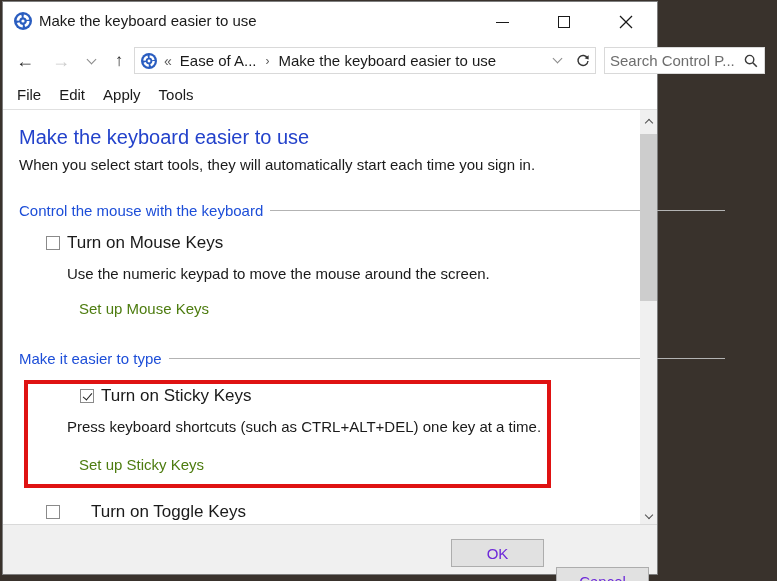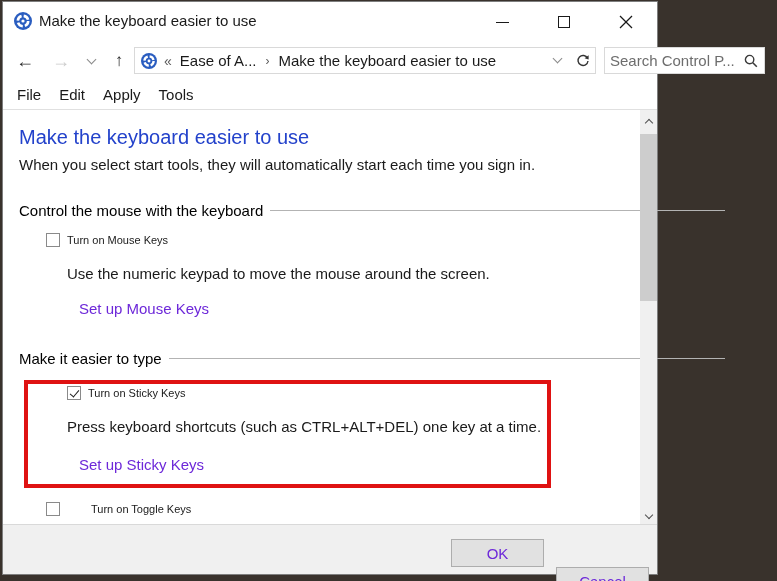--- a/index.html
+++ b/index.html
@@ -55,31 +55,31 @@
 
   
   .menubar { position:absolute; left:0; top:78px; right:0; height:29px; display:flex; align-items:center; padding-left:5px; background:#fff; }
   .menu-item { font-size:15px; color:#1a1a1a; padding:0 9px; }
 
   
   .content { position:absolute; left:0; top:107px; right:0; height:417px; background:#fff; border-top:1px solid #e0e0e0; }
   .heading { position:absolute; left:16px; top:16px; font-size:20px; color:#2342cb; }
   .subtitle { position:absolute; left:16px; top:46px; font-size:15px; color:#1a1a1a; }
   .group-row { position:absolute; left:16px; width:706px; display:flex; align-items:center; }
-  .group-label { font-size:15px; color:#000000; white-space:nowrap; }
+  .group-label { font-size:15px; color:#1d4ed8; white-space:nowrap; }
   .group-line { flex:1; border-top:1px solid #b3b3b3; margin-left:7px; }
   .cb-row { position:absolute; display:flex; align-items:center; }
   .checkbox { width:14px; height:14px; border:1px solid #8a8a8a; background:#fff; margin-right:7px; position:relative; flex:none; }
   .checkbox.checked::after {
     content:""; position:absolute; left:3.5px; top:0.5px; width:4px; height:8px;
     border-right:1.6px solid #1f1f1f; border-bottom:1.6px solid #1f1f1f; transform:rotate(40deg);
   }
-  .cb-label { font-size:11px; color:#1a1a1a; white-space:nowrap; }
+  .cb-label { font-size:17px; color:#1a1a1a; white-space:nowrap; }
   .desc { position:absolute; font-size:15px; color:#1a1a1a; white-space:nowrap; }
-  .tasklink { position:absolute; font-size:15px; color:#6d28d9; white-space:nowrap; cursor:pointer; }
+  .tasklink { position:absolute; font-size:15px; color:#4d7c0f; white-space:nowrap; cursor:pointer; }
   .highlight-rect { position:absolute; left:21px; top:270px; width:527px; height:108px; border:4px solid #df1212; pointer-events:none; }
 
   
   .scrollbar { position:absolute; right:0; top:0; width:17px; height:417px; background:#f0f0f0; }
   .sb-arrow { position:absolute; left:0; width:17px; height:17px; display:flex; align-items:center; justify-content:center; background:#f0f0f0; }
   .sb-up { top:3px; }
   .sb-down { bottom:2px; }
   .sb-chev { display:inline-block; width:6px; height:6px; border-right:1.6px solid #505050; border-bottom:1.6px solid #505050; }
   .sb-chev.up { transform:rotate(-135deg); margin-top:3px; }
   .sb-chev.down { transform:rotate(45deg); margin-top:-3px; }
@@ -189,21 +189,21 @@
       <span class="cb-label">Turn on Mouse Keys</span>
     </div>
     <div class="desc" style="left:64px; top:155px;">Use the numeric keypad to move the mouse around the screen.</div>
     <div class="tasklink" style="left:76px; top:190px;">Set up Mouse Keys</div>
 
     <div class="group-row" style="top:240px;">
       <span class="group-label">Make it easier to type</span>
       <span class="group-line"></span>
     </div>
 
-    <div class="cb-row" style="left:43px; top:276px;padding-left:21px;">
+    <div class="cb-row" style="left:56px; top:276px;padding-left:21px;">
       <span class="checkbox checked"></span>
       <span class="cb-label">Turn on Sticky Keys</span>
     </div>
     <div class="desc" style="left:64px; top:308px;">Press keyboard shortcuts (such as CTRL+ALT+DEL) one key at a time.</div>
     <div class="tasklink" style="left:76px; top:346px;">Set up Sticky Keys</div>
 
     <div class="highlight-rect"></div>
 
     <div class="cb-row" style="left:43px; top:392px;gap:24px;">
       <span class="checkbox"></span>

